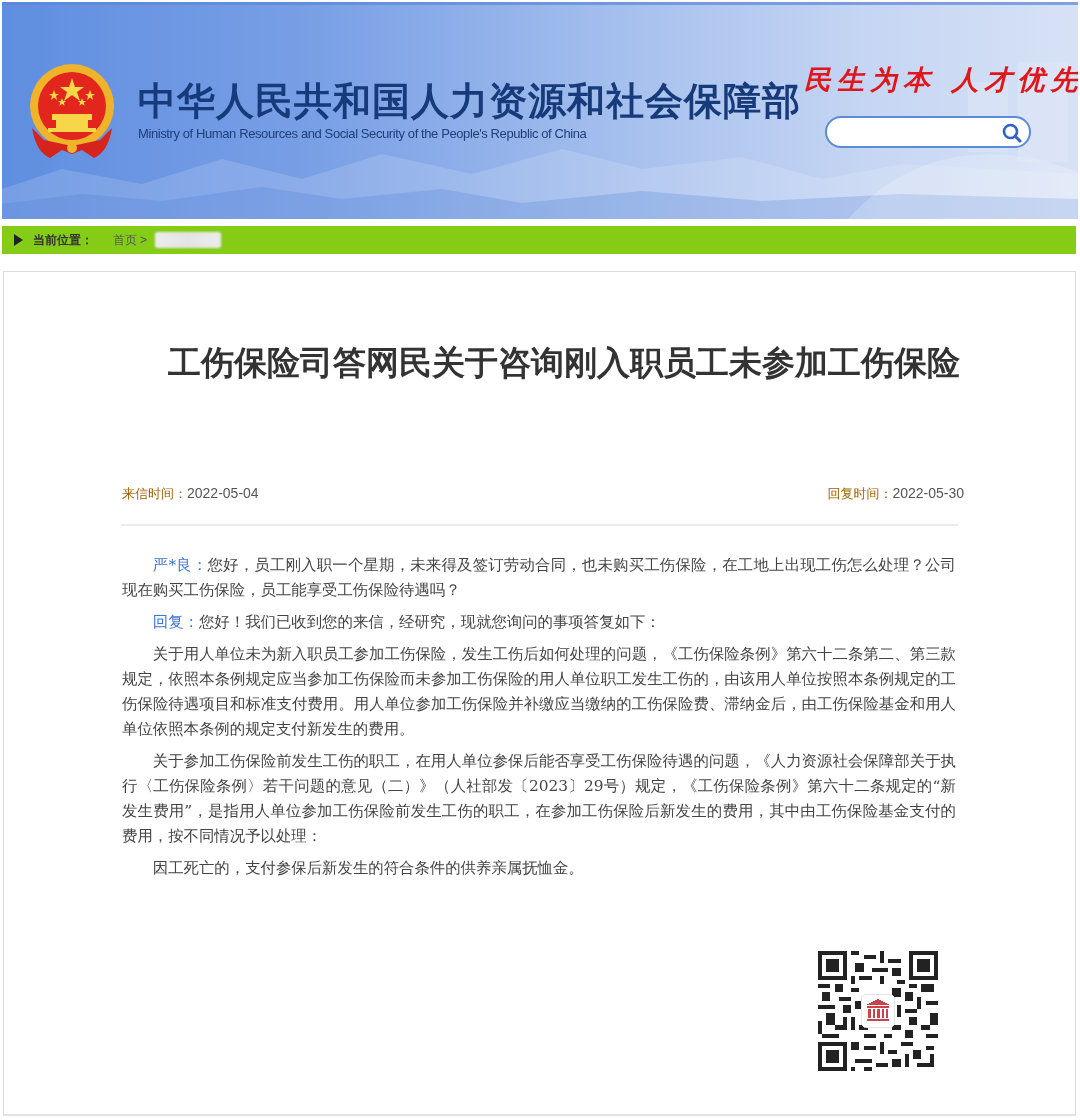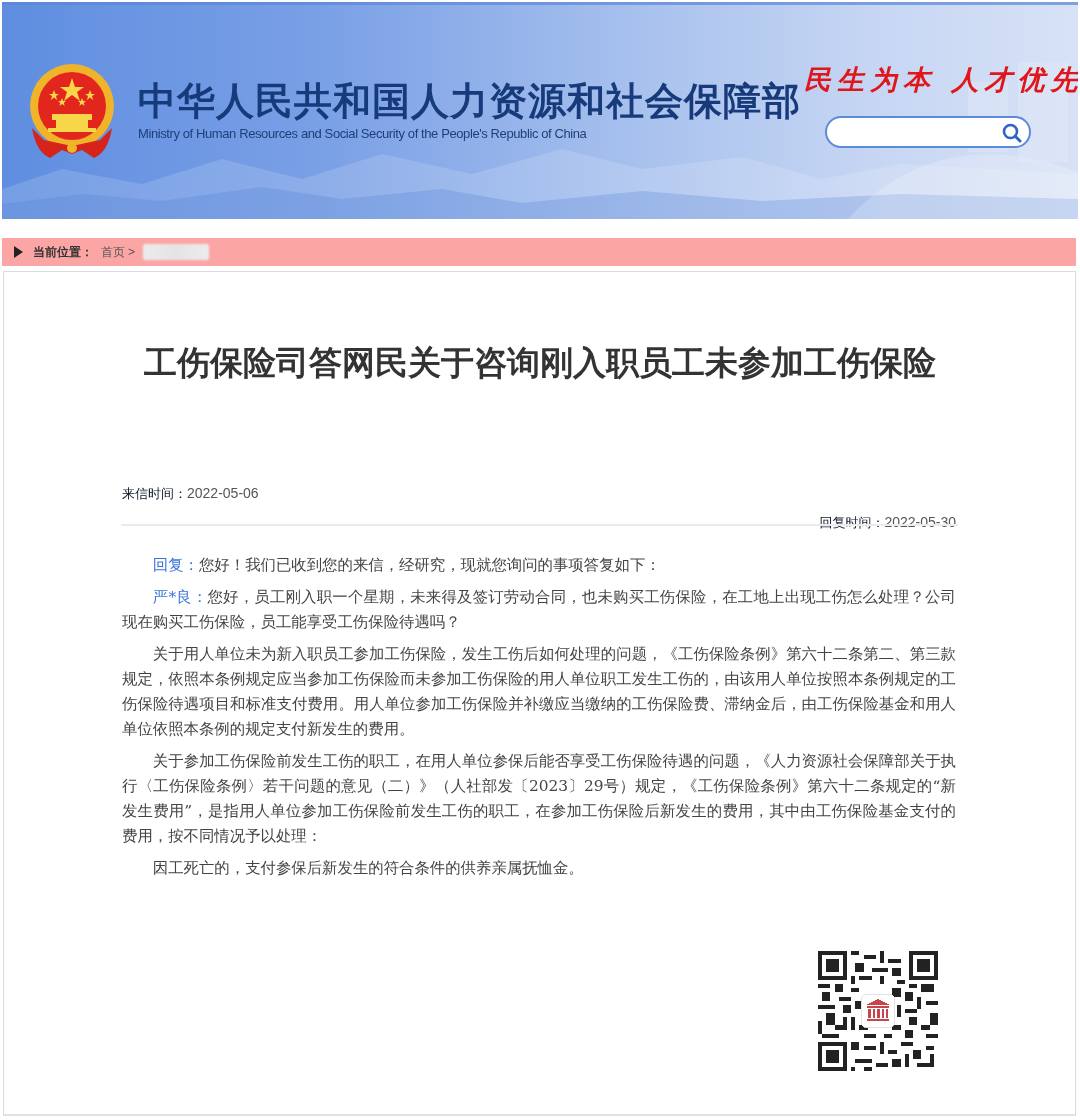--- a/index.html
+++ b/index.html
@@ -34,42 +34,42 @@
     background:#fff; border:2px solid #5b8ad8; border-radius:16px;
   }
   .search-input {
     position:absolute; left:12px; top:4px; width:160px; height:20px; border:none; outline:none; background:transparent;
     font-size:13px;
   }
   .search-icon { position:absolute; right:6px; top:4px; width:22px; height:22px; cursor:pointer; }
 
   
   .breadcrumb {
-    position:absolute; left:2px; top:238px; width:1074px; height:28px; background:#fca5a5;
+    position:absolute; left:2px; top:226px; width:1074px; height:28px; background:#84cc16;
     display:flex; align-items:center; font-size:12px; color:#333;
   }
   .crumb-arrow { width:0; height:0; border-top:6px solid transparent; border-bottom:6px solid transparent; border-left:9px solid #222; margin-left:12px; margin-right:10px; }
   .crumb-label { font-weight:bold; color:#333; }
-  .crumb-home { margin-left:8px; color:#555; cursor:pointer; }
+  .crumb-home { margin-left:20px; color:#555; cursor:pointer; }
   .crumb-sep { margin-left:3px; color:#555; font-family:"Liberation Sans",sans-serif; }
   .crumb-blur { margin-left:8px; width:66px; height:16px; background:linear-gradient(90deg,#ececec,#e4e4e4,#ececec); border-radius:2px; filter:blur(1px); }
 
   
   .panel {
     position:absolute; left:3px; top:271px; width:1073px; height:845px;
     border:1px solid #dcdcdc; border-bottom:2px solid #e2e2e2; background:#fff;
   }
   .article-title {
-    position:absolute; left:120px; top:333px; width:840px; text-align:center;
+    position:absolute; left:120px; top:333px; width:840px; text-align:right;
     font-family:"DejaVu Sans","Liberation Sans",sans-serif; font-size:33px; line-height:60px; color:#333; letter-spacing:0px;
   }
   .meta { position:absolute; top:485px; font-family:"Liberation Sans",sans-serif; font-size:14px; color:#555; }
   .meta.left { left:122px; }
-  .meta.right { right:124px;margin-top:29px; }
-  .meta .lbl { font-family:"DejaVu Sans","Liberation Sans",sans-serif; font-size:13px; color:#0f172a; }
+  .meta.right { right:116px; }
+  .meta .lbl { font-family:"DejaVu Sans","Liberation Sans",sans-serif; font-size:13px; color:#a16207; }
   .divider { position:absolute; left:121px; top:524px; width:837px; height:2px; background:#ebebeb; }
 
   .body-text {
     position:absolute; left:122px; top:553px; width:834px;
     font-family:"DejaVu Serif","Liberation Serif",serif; font-size:15.4px; color:#444; line-height:25px;
   }
   .body-text p { text-indent:2em; margin-bottom:7px; text-align:justify; }
   .body-text .lead { color:#3a74d8; }
 
   .qr { position:absolute; left:818px; top:951px; width:120px; height:120px; }
@@ -125,30 +125,30 @@
   <span class="crumb-blur"></span>
 </div>
 
 <div class="panel"></div>
 
 <h1 class="article-title">
   <span>工伤保险司答网民关于咨询刚入职员工未参加工伤保险</span><br>
 </h1>
 
 <div class="meta left">
-  <span class="lbl">来信时间：</span><span>2022-05-06</span>
+  <span class="lbl">来信时间：</span><span>2022-05-04</span>
 </div>
 <div class="meta right">
   <span class="lbl">回复时间：</span><span>2022-05-30</span>
 </div>
 <div class="divider"></div>
 
 <div class="body-text">
+  <p><span class="lead">严*良：</span><span>您好，员工刚入职一个星期，未来得及签订劳动合同，也未购买工伤保险，在工地上出现工伤怎么处理？公司现在购买工伤保险，员工能享受工伤保险待遇吗？</span></p>
   <p><span class="lead">回复：</span><span>您好！我们已收到您的来信，经研究，现就您询问的事项答复如下：</span></p>
-  <p><span class="lead">严*良：</span><span>您好，员工刚入职一个星期，未来得及签订劳动合同，也未购买工伤保险，在工地上出现工伤怎么处理？公司现在购买工伤保险，员工能享受工伤保险待遇吗？</span></p>
   <p>关于用人单位未为新入职员工参加工伤保险，发生工伤后如何处理的问题，《工伤保险条例》第六十二条第二、第三款规定，依照本条例规定应当参加工伤保险而未参加工伤保险的用人单位职工发生工伤的，由该用人单位按照本条例规定的工伤保险待遇项目和标准支付费用。用人单位参加工伤保险并补缴应当缴纳的工伤保险费、滞纳金后，由工伤保险基金和用人单位依照本条例的规定支付新发生的费用。</p>
   <p>关于参加工伤保险前发生工伤的职工，在用人单位参保后能否享受工伤保险待遇的问题，《人力资源社会保障部关于执行〈工伤保险条例〉若干问题的意见（二）》（人社部发〔2023〕29号）规定，《工伤保险条例》第六十二条规定的“新发生费用”，是指用人单位参加工伤保险前发生工伤的职工，在参加工伤保险后新发生的费用，其中由工伤保险基金支付的费用，按不同情况予以处理：</p>
   <p style="margin-bottom:26px">因工死亡的，支付参保后新发生的符合条件的供养亲属抚恤金。</p>
 </div>
 
 <svg class="qr" viewBox="0 0 29 29" shape-rendering="crispEdges">
   <rect width="29" height="29" fill="#fff"></rect>
 
   <g fill="#222">
     <rect x="0" y="0" width="7" height="7"></rect>

